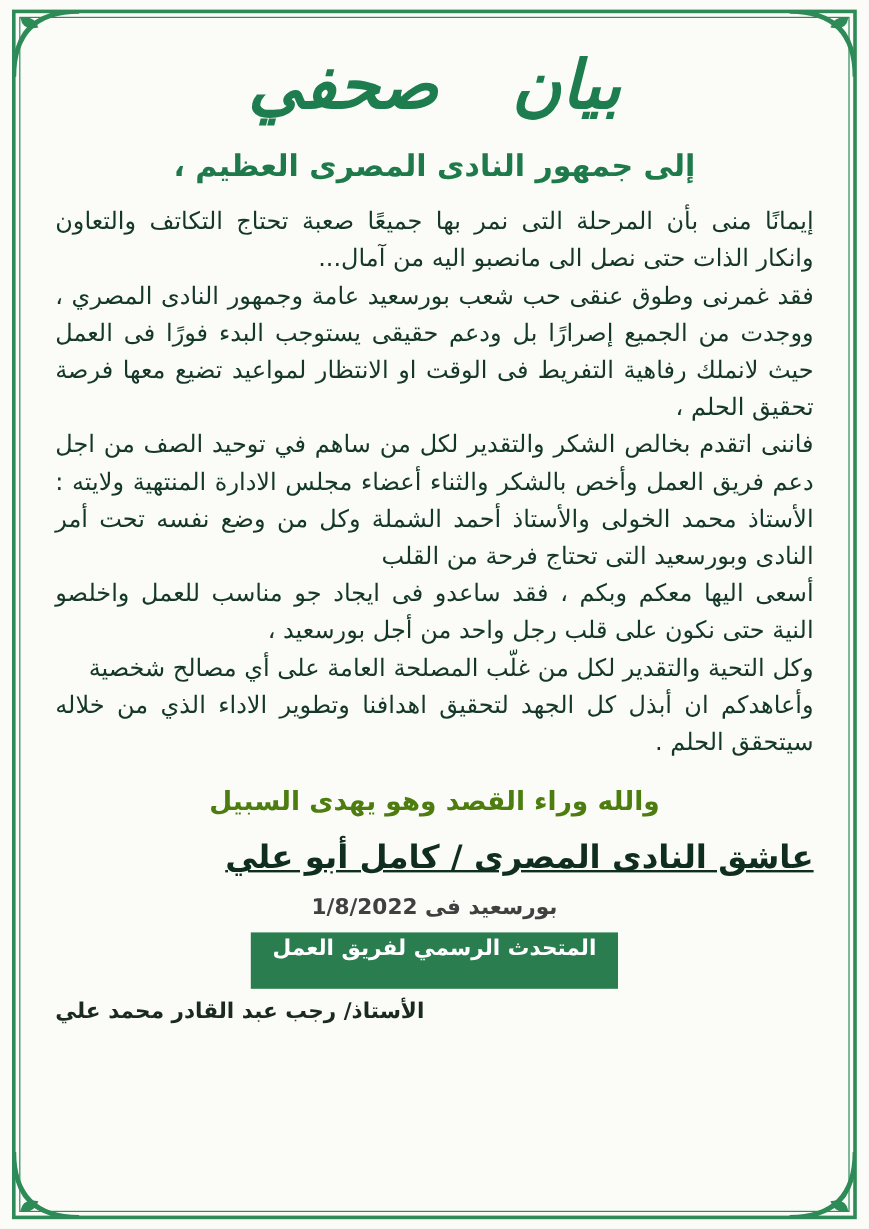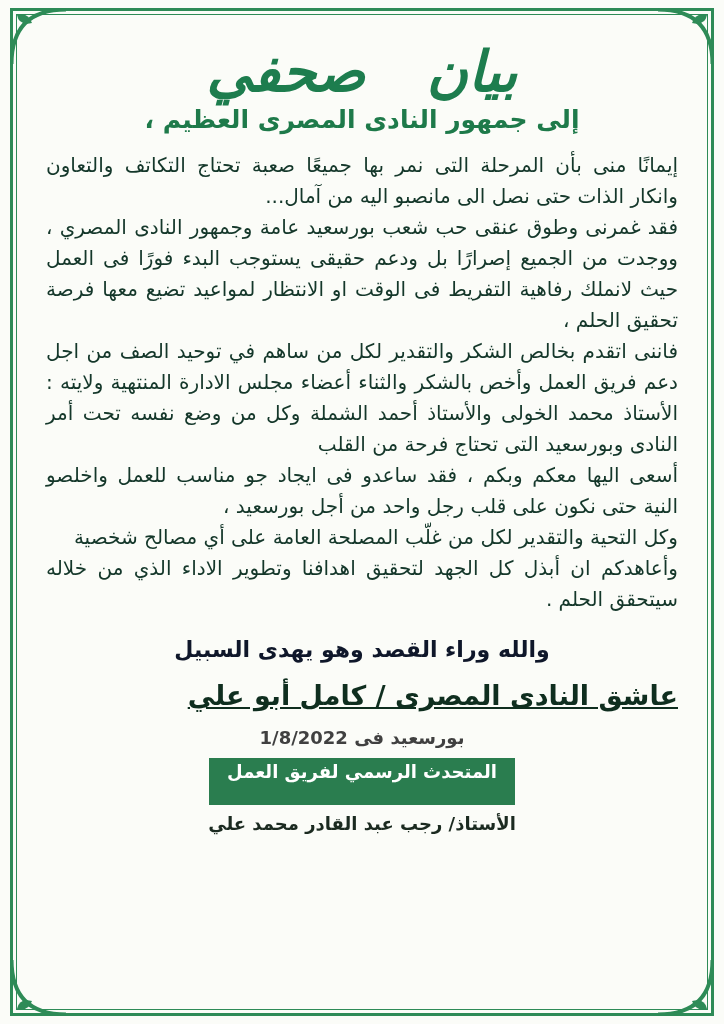--- a/index.html
+++ b/index.html
@@ -54,21 +54,21 @@
     display: flex;
     flex-direction: column;
   }
   .title {
     text-align: center;
     color: #1d7d4e;
     font-size: 56px;
     font-weight: bold;
     font-style: italic;
     word-spacing: 42px;
-    margin: 14px 0 1px;
+    margin: 14px 0 20px;
     line-height: 1.15;
   }
   .heading {
     text-align: center;
     color: #1e7a4a;
     font-size: 25px;
     font-weight: bold;
     margin: 0 0 16px;
   }
   .body-text p {
@@ -77,21 +77,21 @@
     font-weight: normal;
     color: #14372a;
     line-height: 31px;
     text-align: justify;
     text-align-last: right;
   }
   .closing {
     text-align: center;
     font-size: 22px;
     font-weight: bold;
-    color: #0f172a;
+    color: #4d7c0f;
     margin-top: 22px;
   }
   .signature {
     text-align: right;
     font-size: 27px;
     font-weight: bold;
     color: #0f2e1f;
     margin-top: 18px;
     text-decoration: underline;
   }
@@ -108,21 +108,21 @@
   }
   .badge {
     display: inline-block;
     background: #2a7d4f;
     color: #ffffff;
     font-size: 18px;
     font-weight: bold;
     padding: 3px 18px 23px;
   }
   .spokesperson {
-    text-align: center;
+    text-align: left;
     font-size: 18px;
     font-weight: bold;
     color: #1b2a20;
     margin-top: 8px;
   }
 </style>
 </head>
 <body>
 
 <div class="page">

